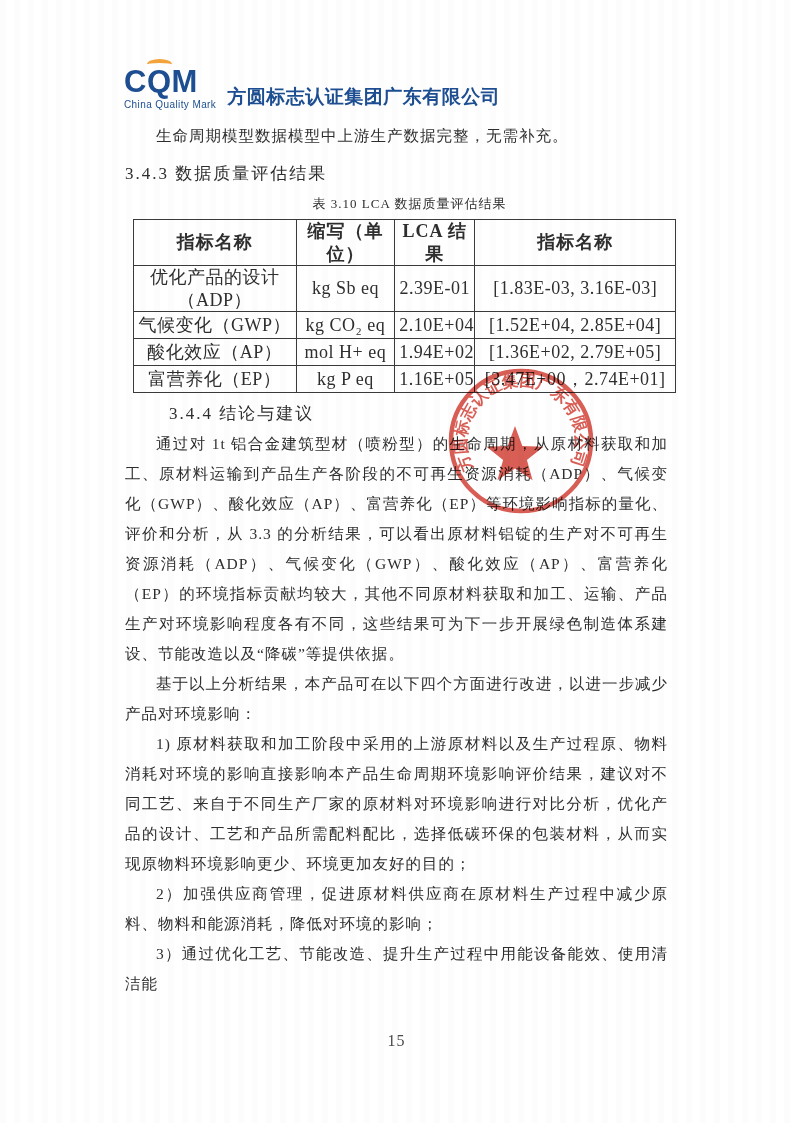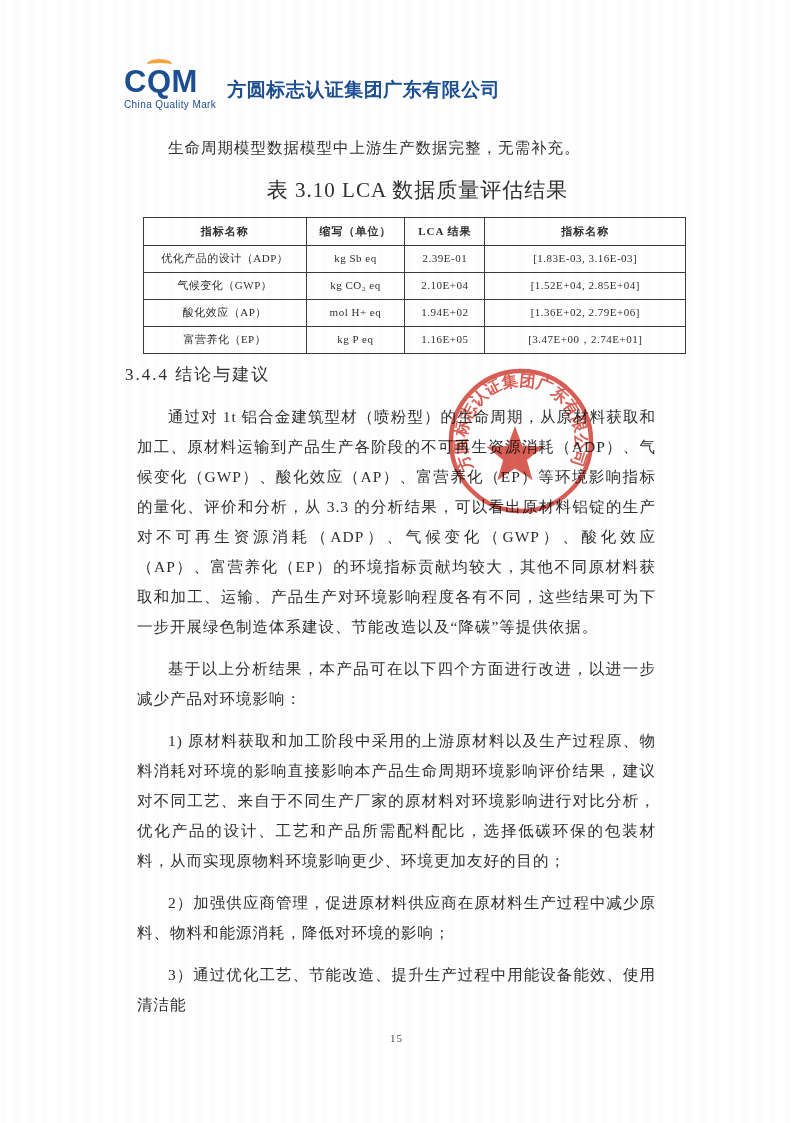--- a/index.html
+++ b/index.html
@@ -10,21 +10,21 @@
   }
   *{box-sizing:border-box;}
   html,body{margin:0;padding:0;}
   body{
     width:793px;height:1123px;position:relative;overflow:hidden;
     background:#ffffff repeating-linear-gradient(90deg, rgba(0,0,0,0.010) 0 6px, rgba(0,0,0,0) 6px 14px);
     font-family:"Liberation Serif","DejaVu Serif",serif;
     color:var(--ink);
   }
   
-  .header{position:absolute;left:124px;top:58px;display:flex;align-items:center;gap:11px;}
+  .header{position:absolute;left:124px;top:58px;display:flex;align-items:flex-end;gap:11px;}
   .logo-block{position:relative;padding-top:8px;}
   .logo-text{
     font-family:"Liberation Sans","DejaVu Sans",sans-serif;
     font-weight:bold;font-size:31px;line-height:1;color:var(--brand-blue);letter-spacing:0.5px;
   }
   .logo-arc{
     position:absolute;top:1px;left:23px;width:25px;height:11px;
     border-top:4.5px solid var(--logo-orange);border-radius:50%;
   }
   .logo-tagline{
@@ -33,72 +33,73 @@
   }
   .company-name{
     font-family:"Liberation Sans","DejaVu Sans",sans-serif;
     font-weight:bold;font-size:19px;color:var(--brand-blue);margin-top:11px;letter-spacing:0.5px;
   }
   
   .content{
     position:absolute;left:125px;top:121px;width:543px;
     font-size:15.5px;line-height:30px;text-align:justify;letter-spacing:1px;
   }
-  .content p{margin:12px;text-indent:2em;}
+  .content p{margin:0;text-indent:2em;}
   .section-heading{
     font-size:17px;line-height:30px;letter-spacing:2px;text-indent:0;
     margin:0;font-weight:normal;
   }
   .h-343{margin-top:8px;}
-  .h-344{margin-top:6px;}
+  .h-344{margin-top:6px;margin-left:44px;}
   .p-343{margin-top:7px;}
   .p-overview{margin-top:13px;}
   
   .table-caption{
-    text-align:center;text-indent:0;line-height:30px;font-size:21px;letter-spacing:1px;margin:0;
+    text-align:center;text-indent:0;line-height:30px;font-size:13px;letter-spacing:1px;margin:0;
   }
   table.lca{
     width:100%;border-collapse:collapse;table-layout:fixed;
-    font-size:11px;letter-spacing:0.5px;margin:0 0 0 18px;
+    font-size:18px;letter-spacing:0.5px;margin:0 0 0 8px;
   }
   table.lca th,table.lca td{
     border:1px solid #3a3a3a;text-align:center;vertical-align:middle;
     height:27px;padding:0 4px;line-height:1.25;
   }
   table.lca th{font-weight:bold;height:28px;letter-spacing:1px;}
   col.c1{width:30%;} col.c2{width:18.2%;} col.c3{width:14.8%;} col.c4{width:37%;}
   
   .stamp{
     position:absolute;left:443px;top:363px;width:156px;height:156px;
     mix-blend-mode:multiply;opacity:0.88;z-index:5;pointer-events:none;
   }
   .stamp .ring{fill:none;stroke:var(--stamp-red);stroke-width:4.5px;}
   .stamp .star{fill:var(--stamp-red);}
   .stamp text{fill:var(--stamp-red);font-size:16px;font-weight:bold;
     font-family:"Liberation Serif","DejaVu Serif",serif;}
   
   .footer{
     position:absolute;left:0;top:1032px;width:100%;text-align:center;
-    font-size:11px;color:#4a4a4a;letter-spacing:1px;
+    font-size:16px;color:#4a4a4a;letter-spacing:1px;
   }
 </style>
 </head>
 <body>
 
 <div class="header">
   <div class="logo-block">
     <span class="logo-arc"></span>
     <div class="logo-text">CQM</div>
     <div class="logo-tagline">China Quality Mark</div>
   </div>
   <div class="company-name">方圆标志认证集团广东有限公司</div>
 </div>
 
 <div class="content">
   <p>生命周期模型数据模型中上游生产数据完整，无需补充。</p>
+  <h3 class="section-heading h-343">3.4.3 数据质量评估结果</h3>
 
   <p class="table-caption">表 3.10  LCA 数据质量评估结果</p>
   <table class="lca">
     <colgroup>
         <col class="c1">
         <col class="c2">
         <col class="c3">
         <col class="c4">
       </colgroup>
     <thead>
@@ -119,21 +120,21 @@
         <tr>
           <td>气候变化（GWP）</td>
           <td>kg CO₂ eq</td>
           <td>2.10E+04</td>
           <td>[1.52E+04, 2.85E+04]</td>
         </tr>
         <tr>
           <td>酸化效应（AP）</td>
           <td>mol H+ eq</td>
           <td>1.94E+02</td>
-          <td>[1.36E+02, 2.79E+06]</td>
+          <td>[1.36E+02, 2.79E+05]</td>
         </tr>
         <tr>
           <td>富营养化（EP）</td>
           <td>kg P eq</td>
           <td>1.16E+05</td>
           <td>[3.47E+00，2.74E+01]</td>
         </tr>
       </tbody>
   </table>
 

